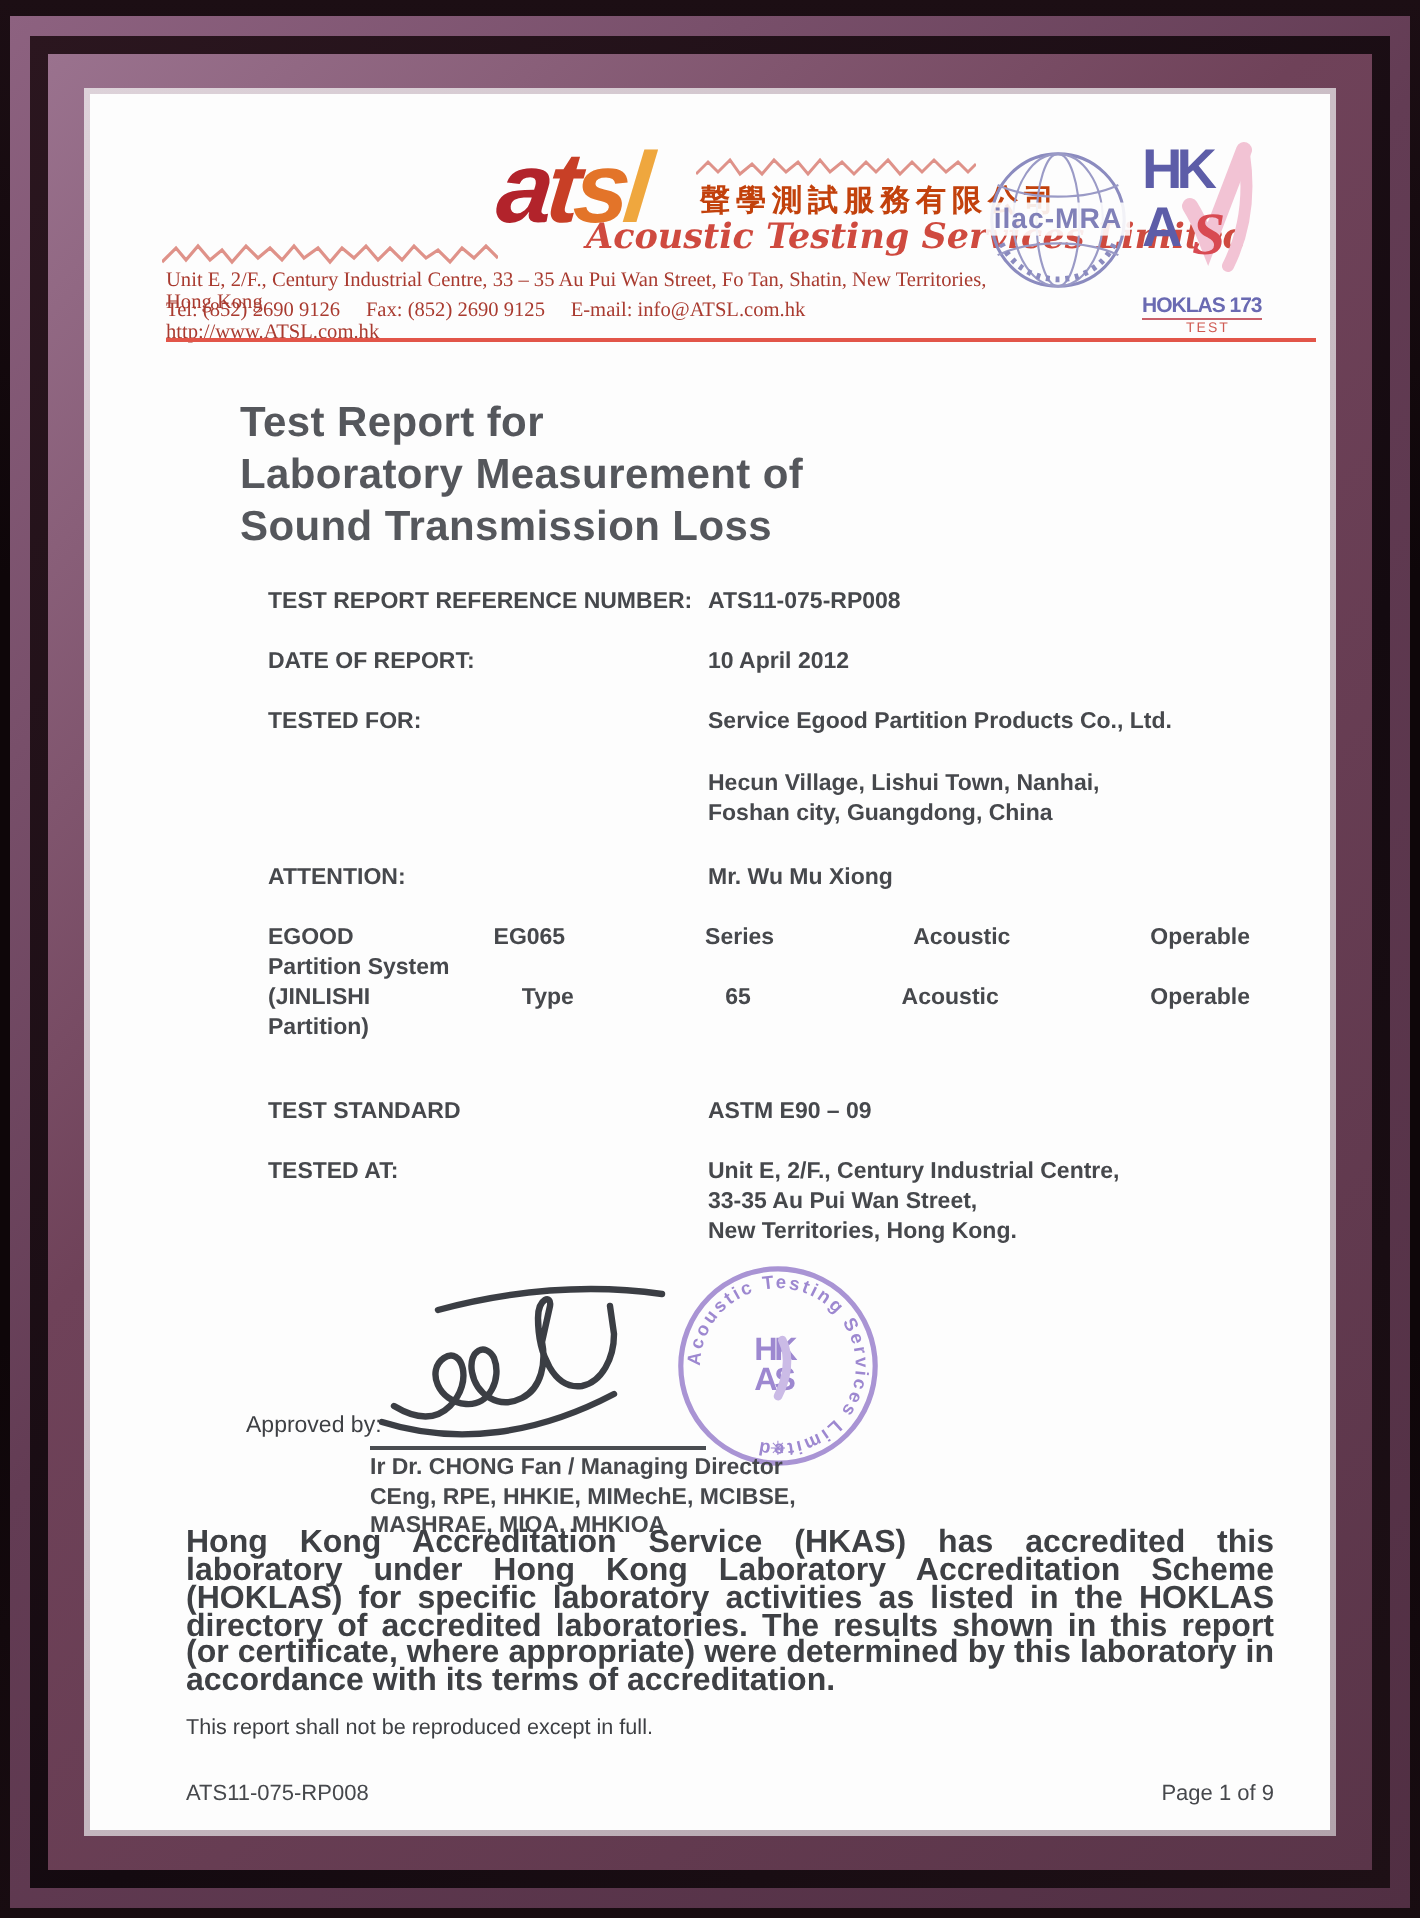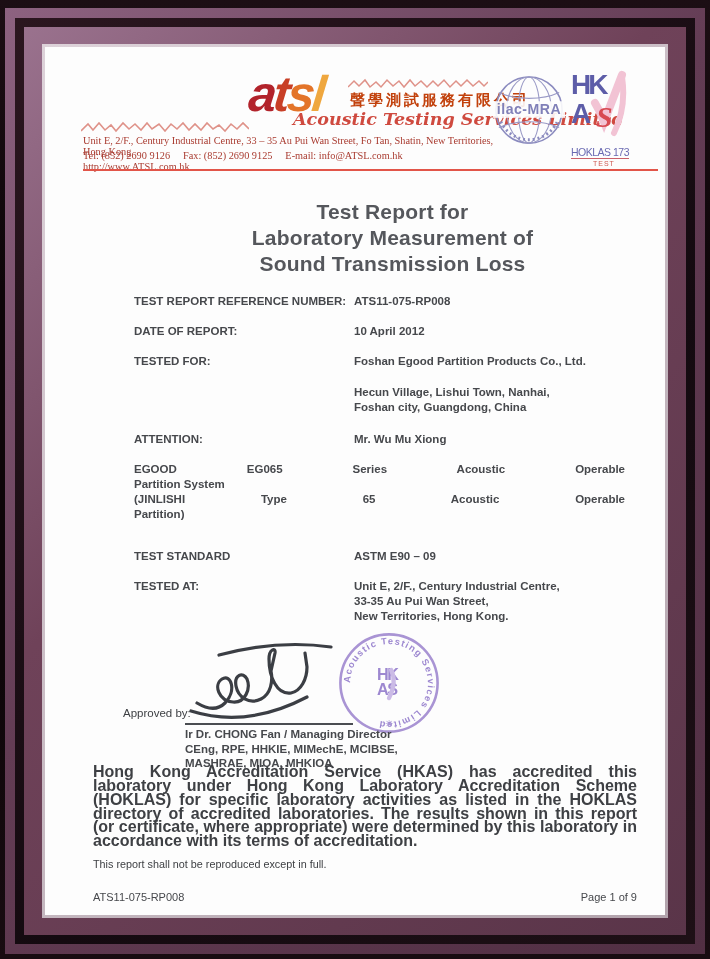--- a/index.html
+++ b/index.html
@@ -24,26 +24,26 @@
   .atsl span{display:inline-block;}
   .a1{color:#b2232b;} .a2{color:#c83f26;} .a3{color:#e37429;} .a4{color:#efa73e;}
   .cn{position:absolute;left:305px;top:44px;color:#c2410c;font-weight:bold;font-size:15px;letter-spacing:3px;font-family:"Liberation Serif",serif;}
   .en-script{position:absolute;left:248px;top:62px;color:#cf4a3f;font-weight:bold;font-style:italic;font-size:17.5px;font-family:"DejaVu Serif",serif;}
   .addr{position:absolute;left:38px;color:#a93b30;font-family:"Liberation Serif",serif;font-size:10.3px;white-space:pre-wrap;}
   .addr1{top:88px;width:420px;}
   .addr2{top:103px;width:420px;}
   .ilac{position:absolute;left:447px;top:26px;}
   .hkas{position:absolute;left:524px;top:20px;width:82px;text-align:left;}
   .hoklas{margin-top:1px;padding-left:2px;}
-  .hoklas-main{font-size:10.5px;font-weight:normal;color:#6a6ab2;letter-spacing:-0.5px;border-bottom:1.5px solid #c9606a;display:inline-block;line-height:11px;}
+  .hoklas-main{font-size:10.5px;font-weight:bold;color:#6a6ab2;letter-spacing:-0.5px;border-bottom:1.5px solid #c9606a;display:inline-block;line-height:11px;}
   .hoklas-test{display:block;font-size:7px;color:#cf5a52;letter-spacing:1px;padding-left:22px;}
   .hr-red{position:absolute;left:38px;right:7px;top:122px;border-top:2px solid #e25549;}
 
   
-  .title{margin:22px 0 0 75px;font-size:21px;line-height:26px;font-weight:bold;color:#55575c;letter-spacing:0.2px;text-align:center;}
+  .title{margin:22px 0 0 75px;font-size:21px;line-height:26px;font-weight:bold;color:#55575c;letter-spacing:0.2px;}
 
   
   .fields{margin:17px 0 0 75px;width:505px;font-size:11.5px;font-weight:bold;color:#46484c;}
   .row{display:flex;margin-bottom:15px;margin-left:14px;}
   .lbl{width:220px;flex:none;line-height:15px;}
   .val{flex:1;line-height:15px;}
   .val .j{text-align:justify;text-align-last:justify;}
   .row.gap-s{margin-bottom:16px;}
   .row.gap-m{margin-bottom:17px;}
   .row.gap-l{margin-bottom:27px;}
@@ -134,21 +134,21 @@
         <div class="row">
           <div class="lbl">DATE OF REPORT:</div>
           <div class="val">
                     <div>10 April 2012</div>
                   </div>
         </div>
 
         <div class="row gap-s">
           <div class="lbl">TESTED FOR:</div>
           <div class="val">
-                    <div>Foshan Egood Partition Products Co., Ltd.</div>
+                    <div>Service Egood Partition Products Co., Ltd.</div>
                   </div>
         </div>
 
         <div class="row gap-m">
           <div class="lbl"></div>
           <div class="val">
             <div>Hecun Village, Lishui Town, Nanhai,</div>
             <div>Foshan city, Guangdong, China</div>
           </div>
         </div>

